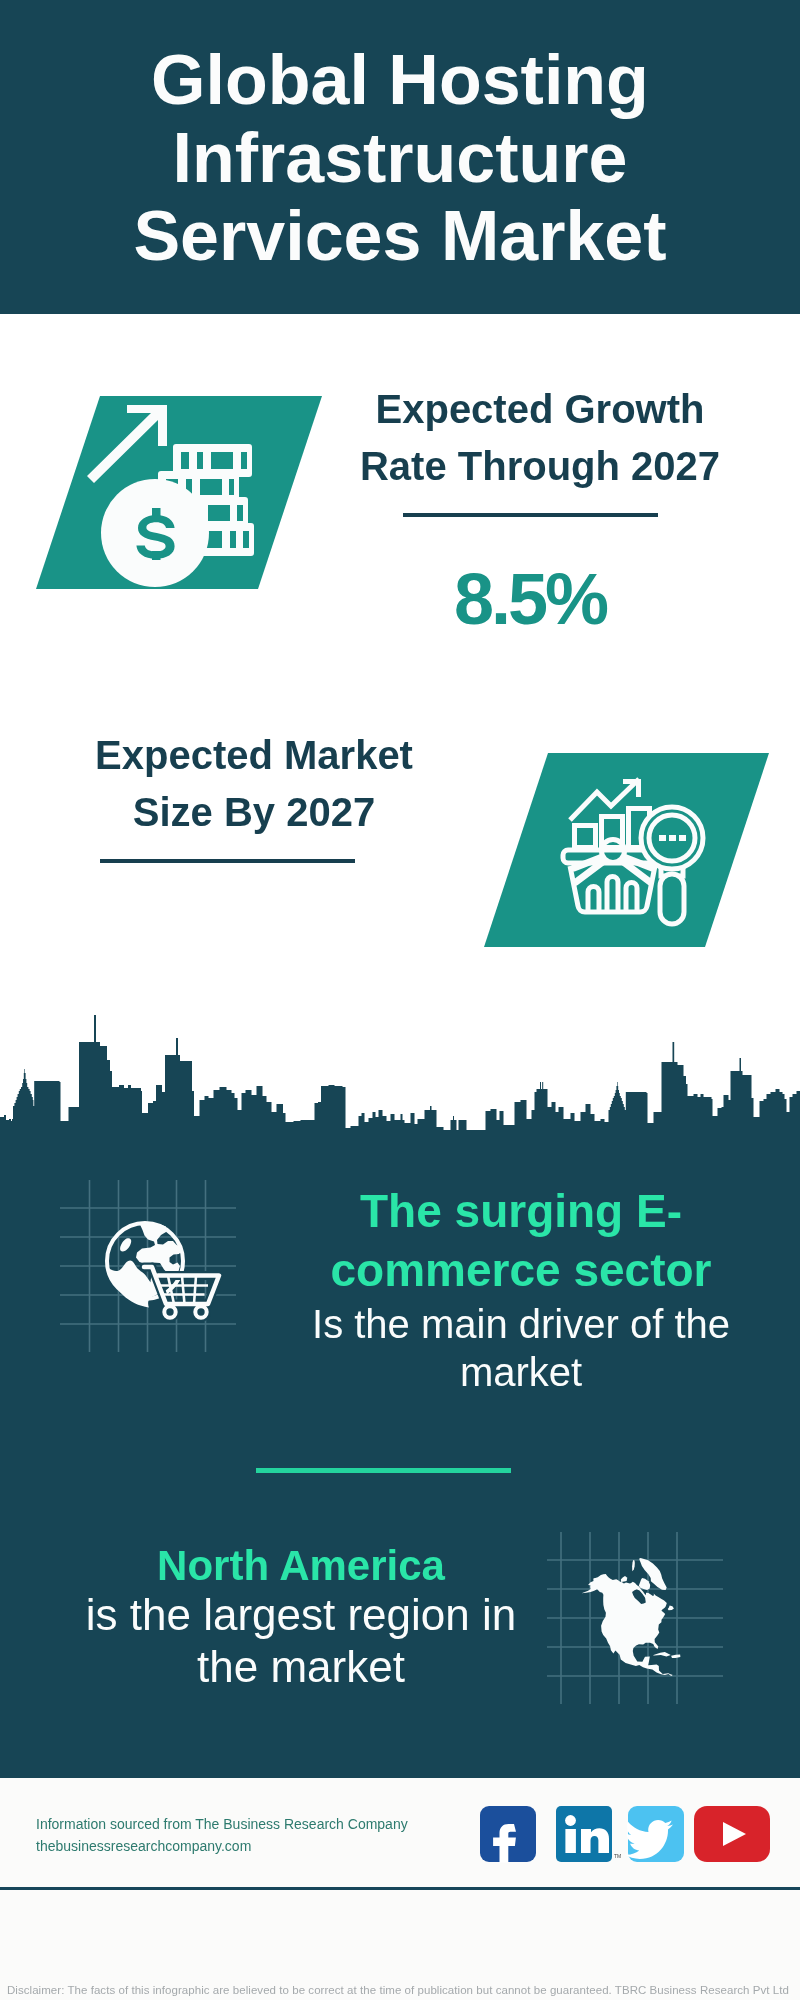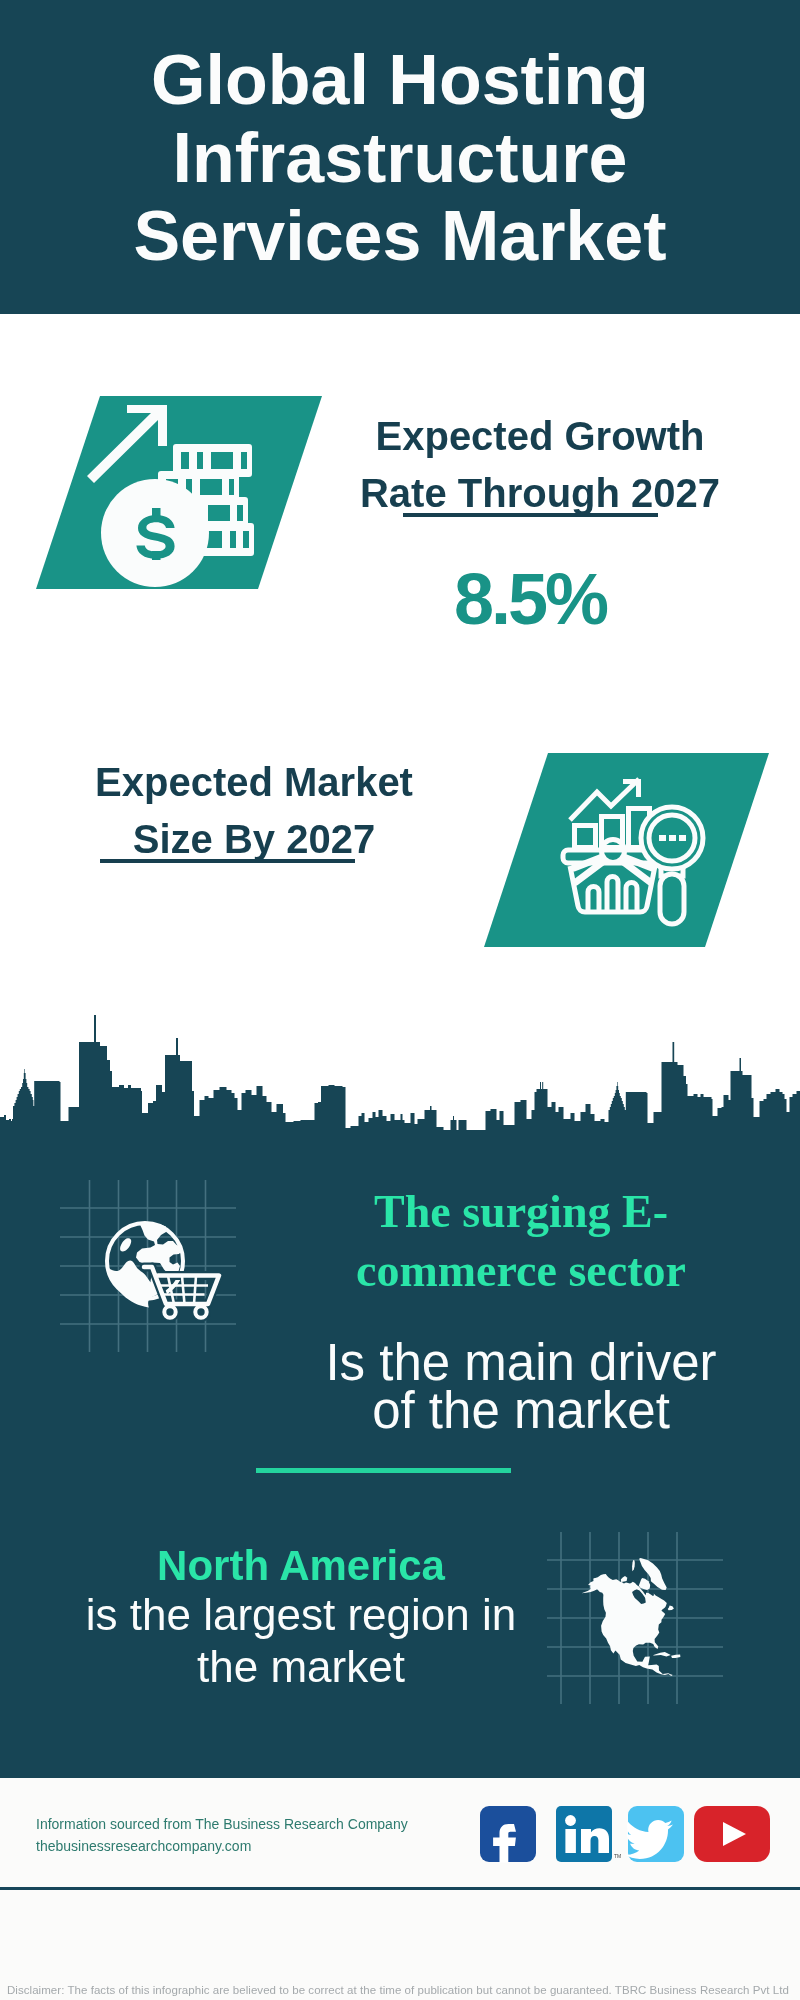--- a/index.html
+++ b/index.html
@@ -3,21 +3,21 @@
 <meta charset="utf-8">
 <style>
   html,body{margin:0;padding:0;}
   body{width:800px;height:2000px;background:#fff;font-family:"Liberation Sans",sans-serif;overflow:hidden;}
   .page{position:relative;width:800px;height:2000px;background:#fff;}
 
   
   .header{position:absolute;left:0;top:0;width:800px;height:314px;background:#174555;}
   .header-title{position:absolute;left:120px;top:41px;width:560px;text-align:center;color:#fbfcfc;
     font-size:70px;line-height:78px;font-weight:bold;}
-  .stat-title{position:absolute;color:#173f4f;font-weight:bold;font-size:40px;line-height:57px;text-align:center;margin-top:27px;}
+  .stat-title{position:absolute;color:#173f4f;font-weight:bold;font-size:40px;line-height:57px;text-align:center;}
   .rule{position:absolute;height:4px;background:#173f4f;}
   .stat-value{position:absolute;color:#199387;font-weight:bold;text-align:center;white-space:nowrap;}
   .icon-svg{position:absolute;overflow:visible;}
 
   
   .dark{position:absolute;left:0;top:1130px;width:800px;height:648px;background:#174555;}
   .fact{position:absolute;text-align:center;}
   .fact-title{color:#2ae5a8;font-weight:bold;}
   .fact-sub{color:#fafcfc;}
   .divider{position:absolute;height:5px;background:#24d49e;}
@@ -158,24 +158,24 @@
           <path d="M163.5 1294.5 h41"></path>
         <path d="M168 1276 l6 28"></path>
           <path d="M182 1276 l2.5 28"></path>
           <path d="M196 1276 l-2 28"></path>
       </g>
       <circle cx="170" cy="1312" r="5.7" fill="none" stroke="#fafcfc" stroke-width="4"></circle>
       <circle cx="201" cy="1312" r="5.7" fill="none" stroke="#fafcfc" stroke-width="4"></circle>
     </g>
   </svg>
 
-  <div class="fact" style="left:300px;top:1182px;width:442px;font-size:46px;line-height:59px;font-family:Liberation Serif, serif;">
+  <div class="fact" style="left:300px;top:1182px;width:442px;font-size:46px;line-height:59px;">
     <span class="fact-title">The surging E-commerce sector</span>
   </div>
-  <div class="fact" style="left:300px;top:1300px;width:442px;font-size:51px;line-height:48px;margin-top:39px;">
+  <div class="fact" style="left:300px;top:1300px;width:442px;font-size:40px;line-height:48px;">
     <span class="fact-sub">Is the main driver of the market</span>
   </div>
 
   <div class="divider" style="left:256px;top:1468px;width:255px;"></div>
 
   <div class="fact" style="left:56px;top:1539px;width:490px;font-size:42px;line-height:54px;">
     <span class="fact-title">North America</span>
   </div>
   <div class="fact" style="left:56px;top:1589px;width:490px;font-size:44px;line-height:52px;">
     <span class="fact-sub">is the largest region in the market</span>

